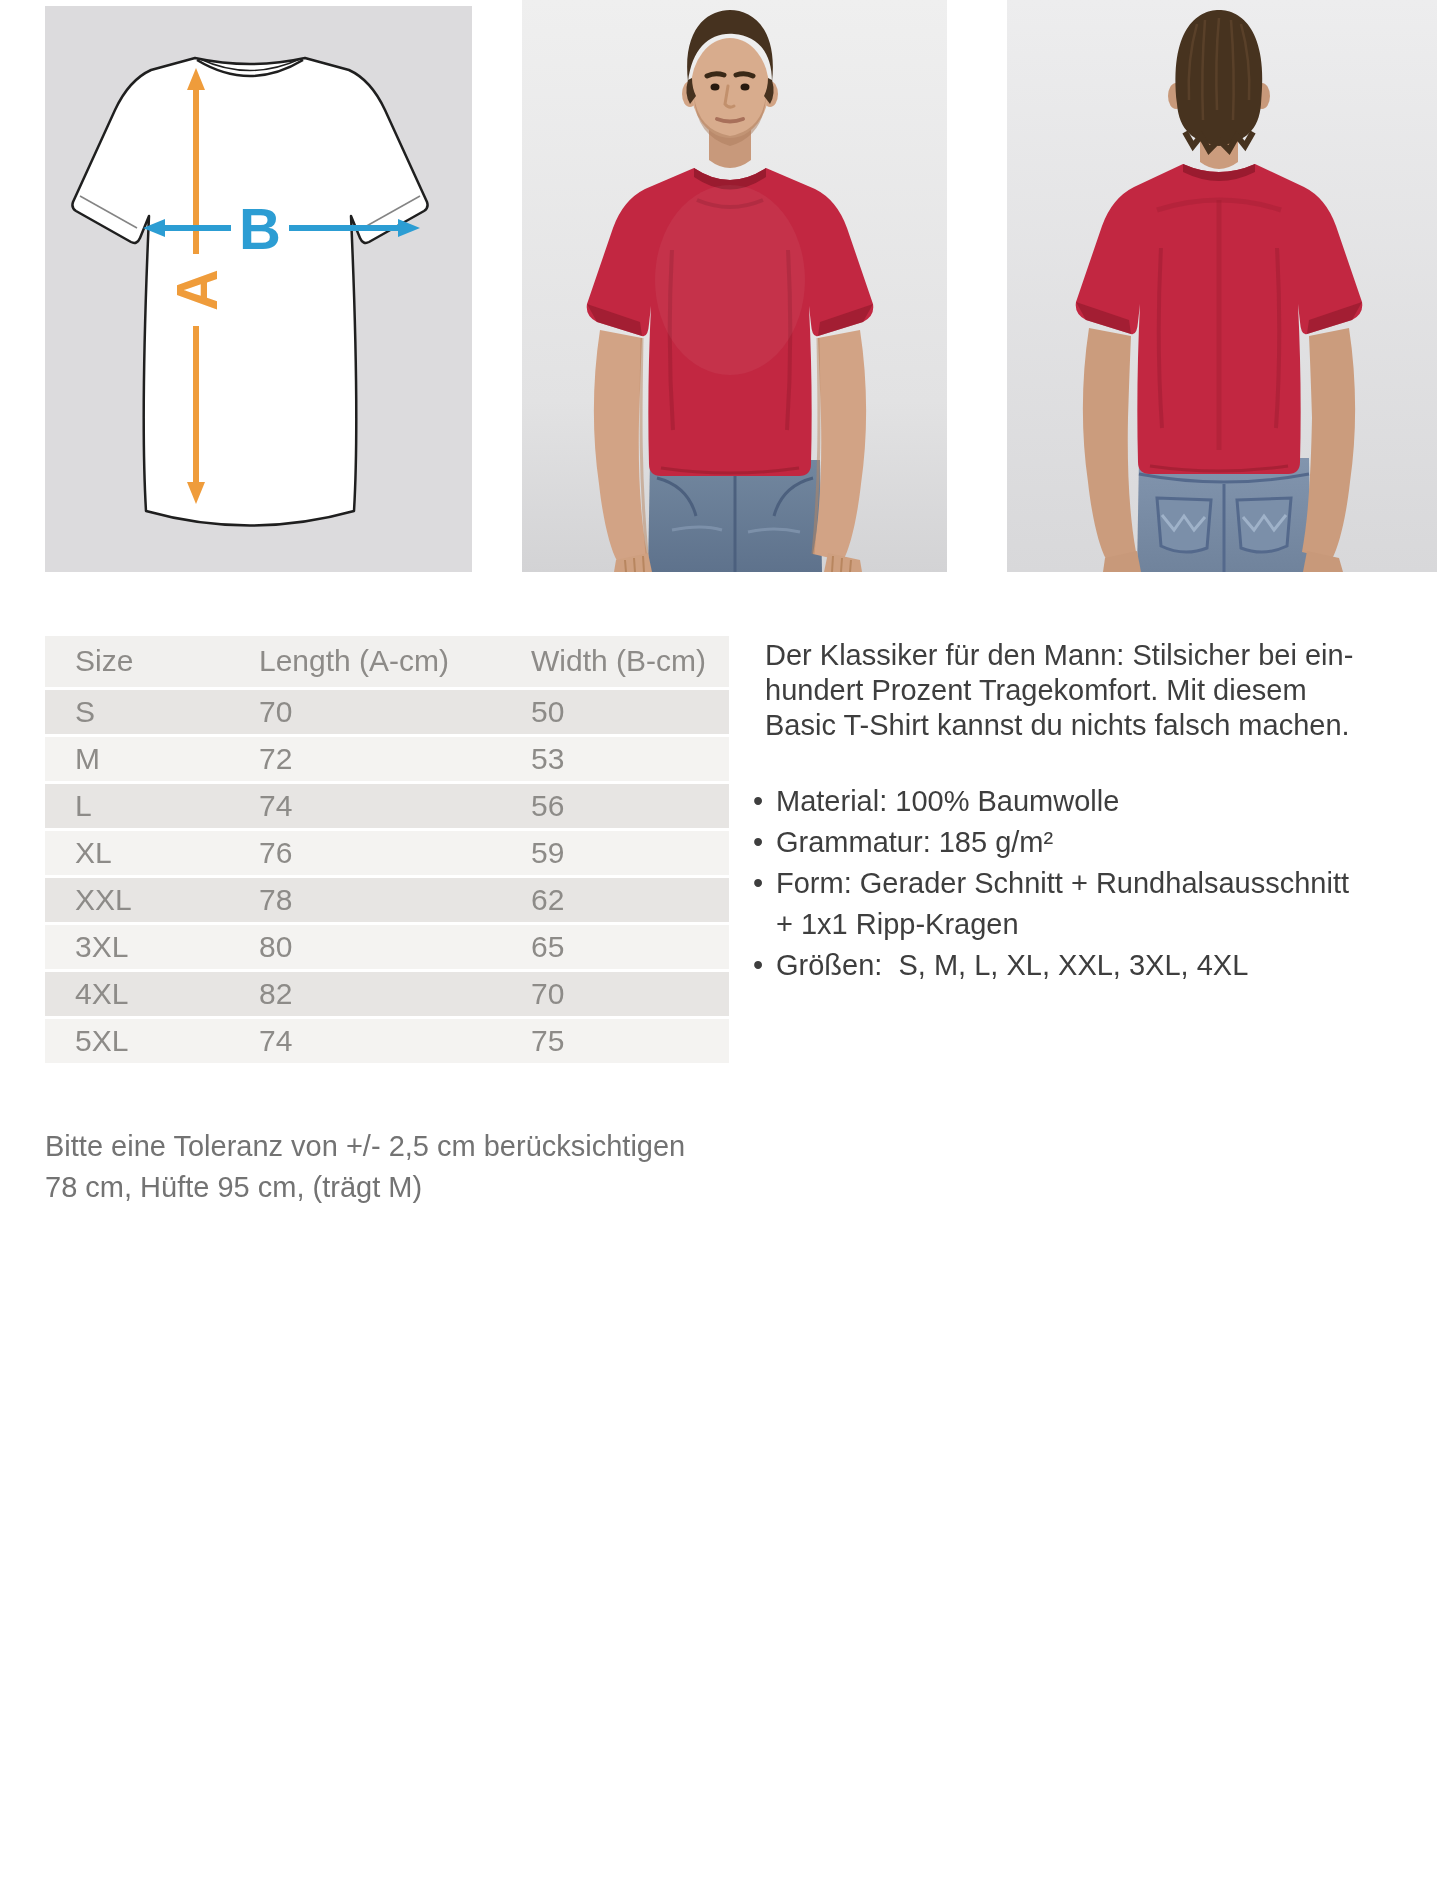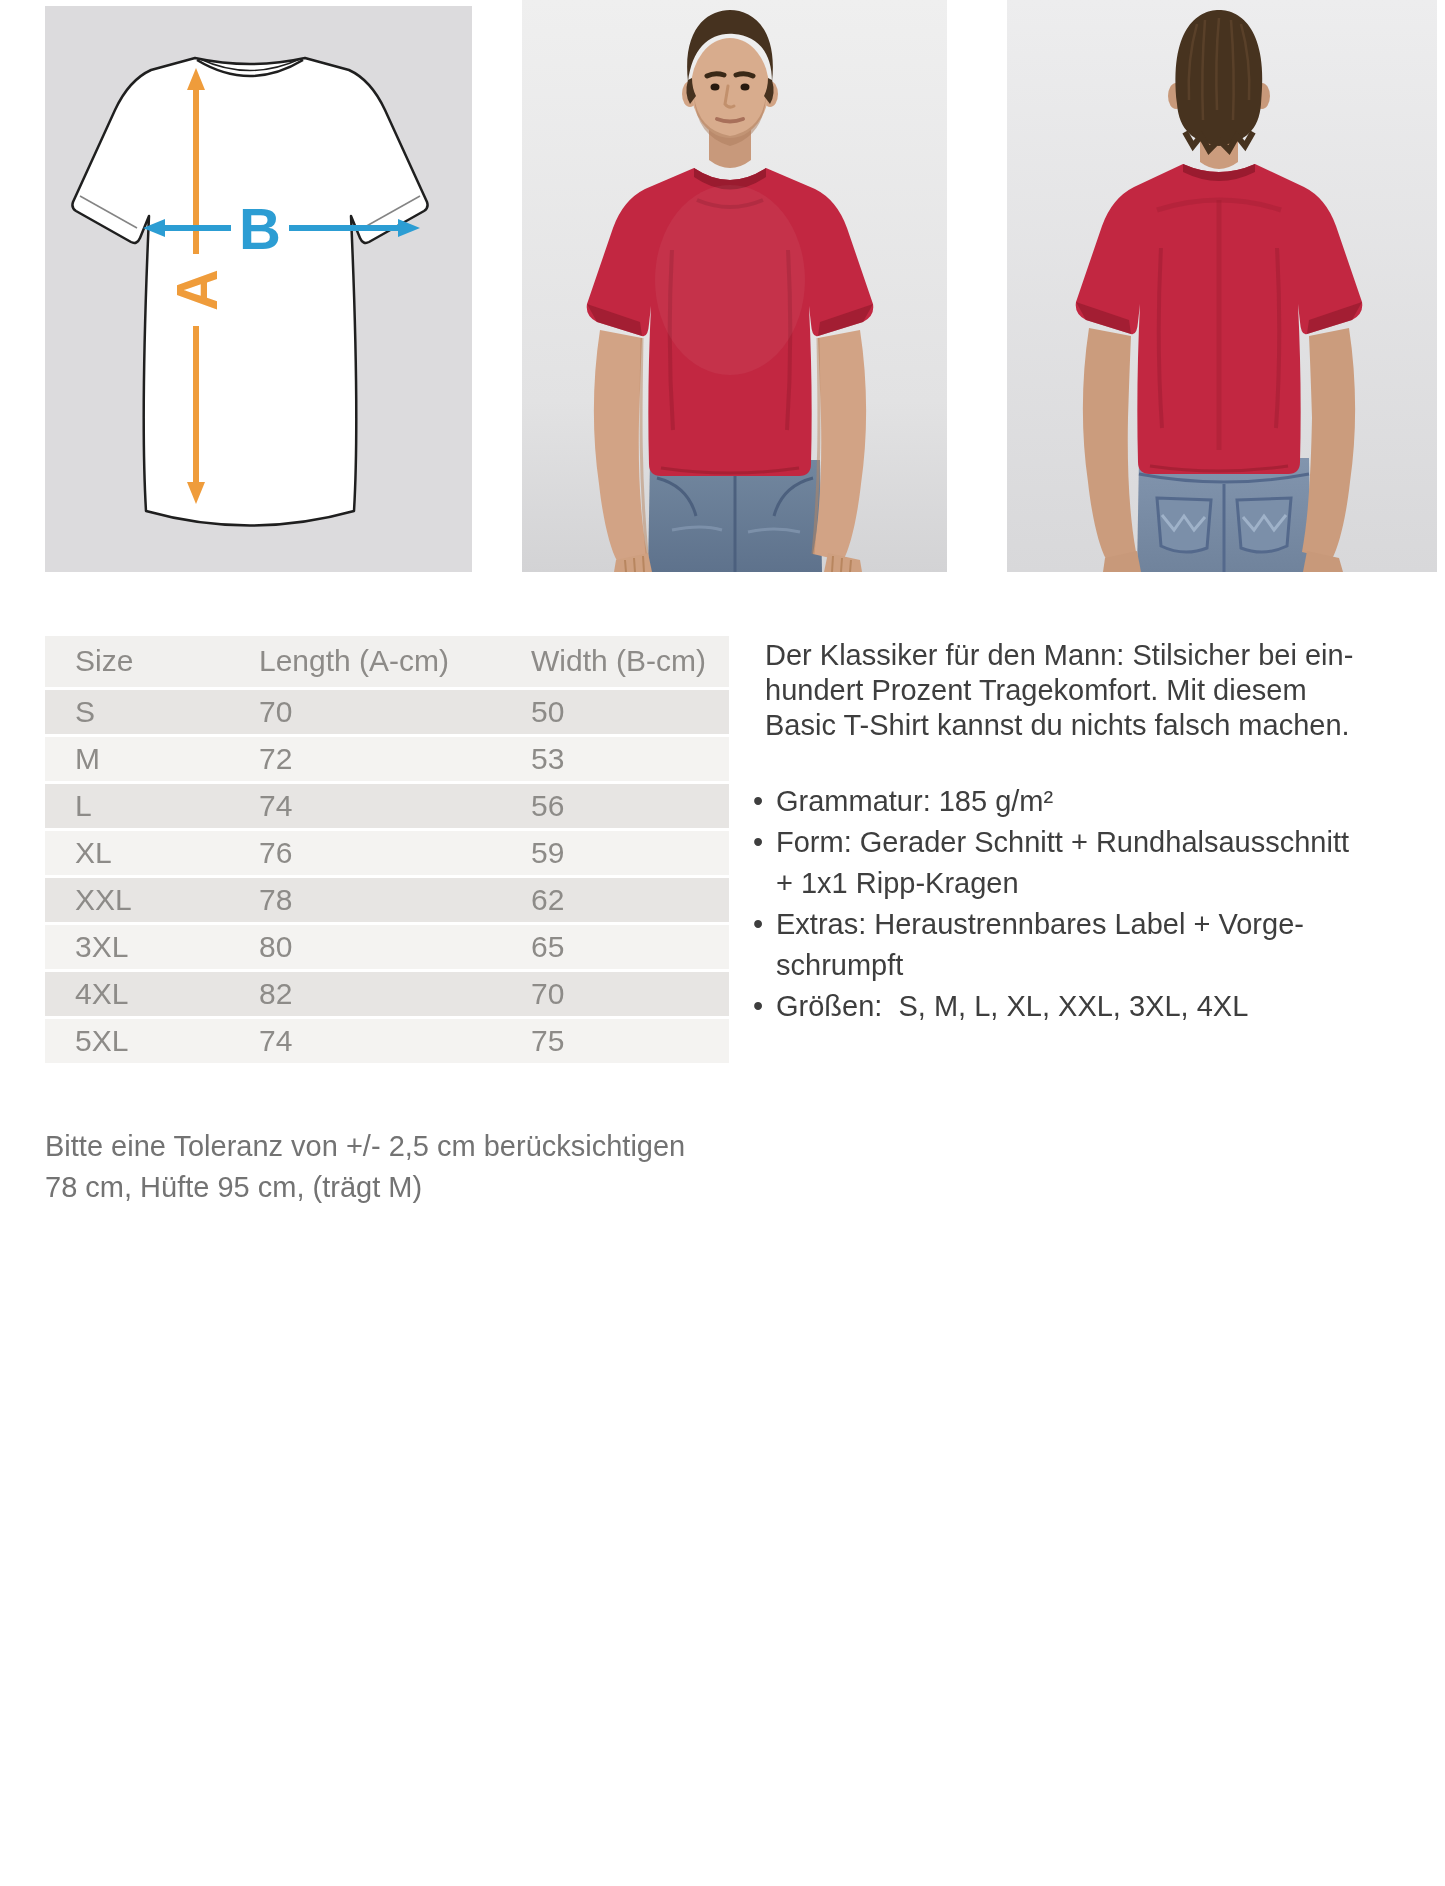--- a/index.html
+++ b/index.html
@@ -242,30 +242,30 @@
   </table>
 
   <div class="desc">
     <p class="intro">
       <span class="ln">Der Klassiker für den Mann: Stilsicher bei ein-</span>
       <span class="ln">hundert Prozent Tragekomfort. Mit diesem</span>
       <span class="ln">Basic T-Shirt kannst du nichts falsch machen.</span>
     </p>
     <ul class="bullets">
       <li>
+        <span class="ln">Material: 100% Baumwolle</span>
+        <span class="ln"></span>
+      </li>
+      <li>
         <span class="ln">Grammatur: 185 g/m²</span>
         <span class="ln"></span>
       </li>
       <li>
         <span class="ln">Form: Gerader Schnitt + Rundhalsausschnitt</span>
         <span class="ln">+ 1x1 Ripp-Kragen</span>
-      </li>
-      <li>
-        <span class="ln">Extras: Heraustrennbares Label + Vorge-</span>
-        <span class="ln">schrumpft</span>
       </li>
       <li>
         <span class="ln">Größen:  S, M, L, XL, XXL, 3XL, 4XL</span>
         <span class="ln"></span>
       </li>
     </ul>
   </div>
 
   <div class="notes">
     <div class="ln">Bitte eine Toleranz von +/- 2,5 cm berücksichtigen</div>

